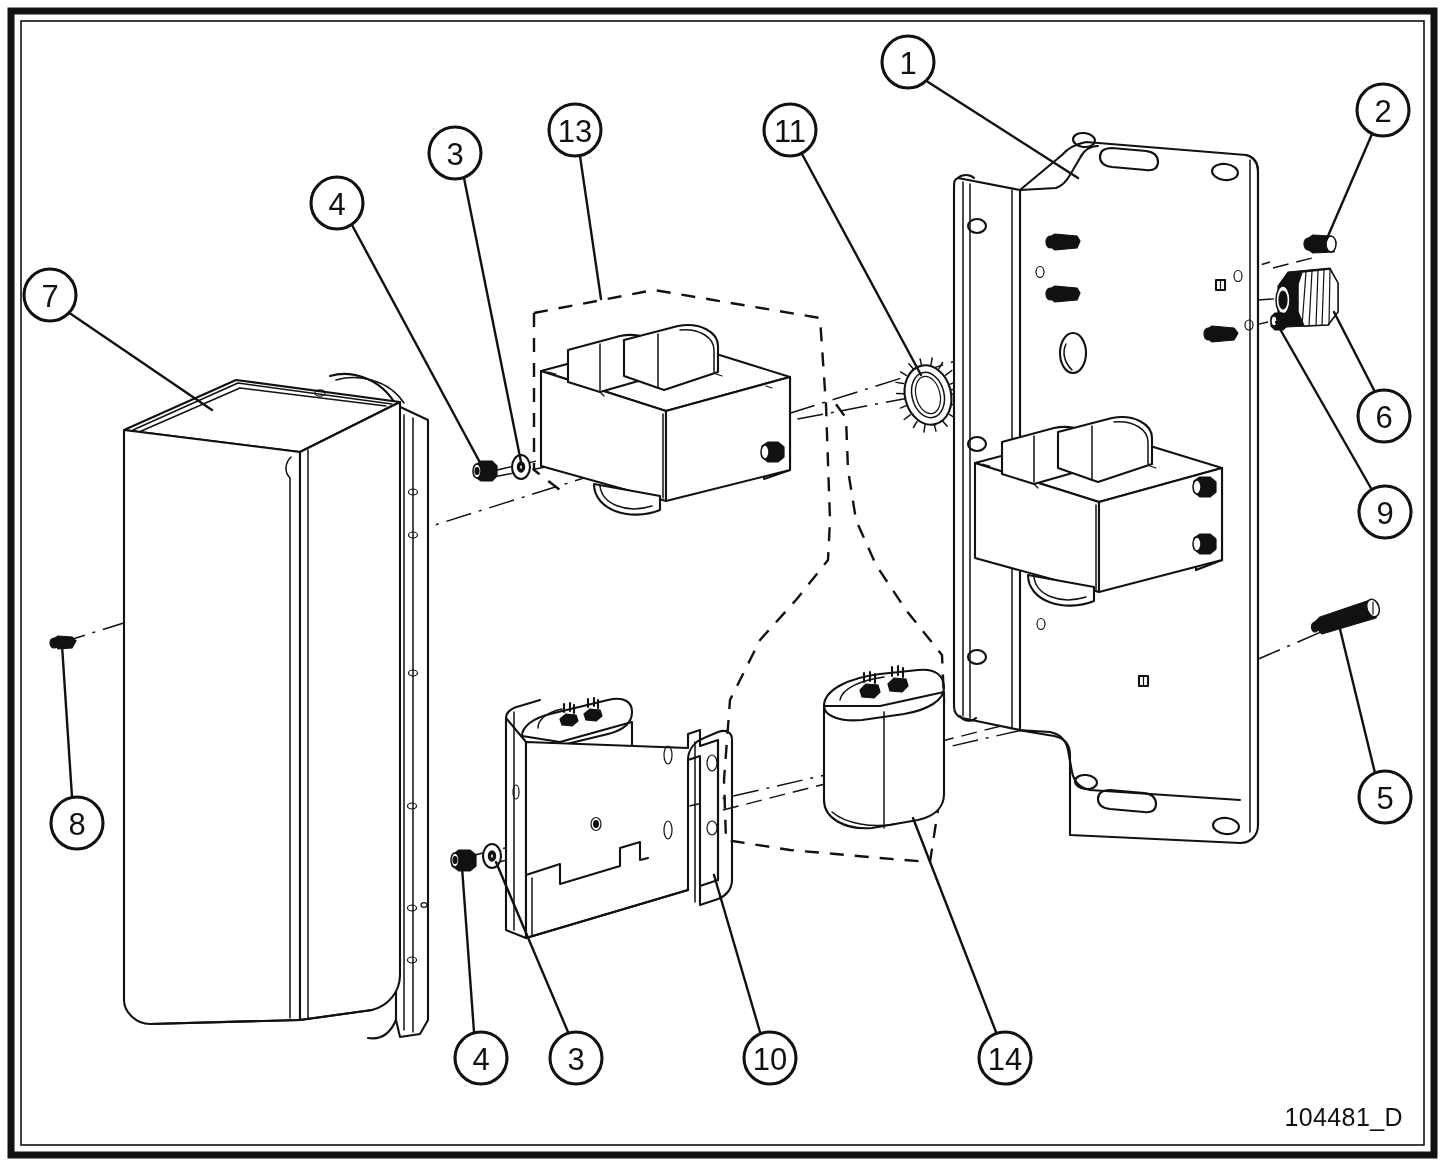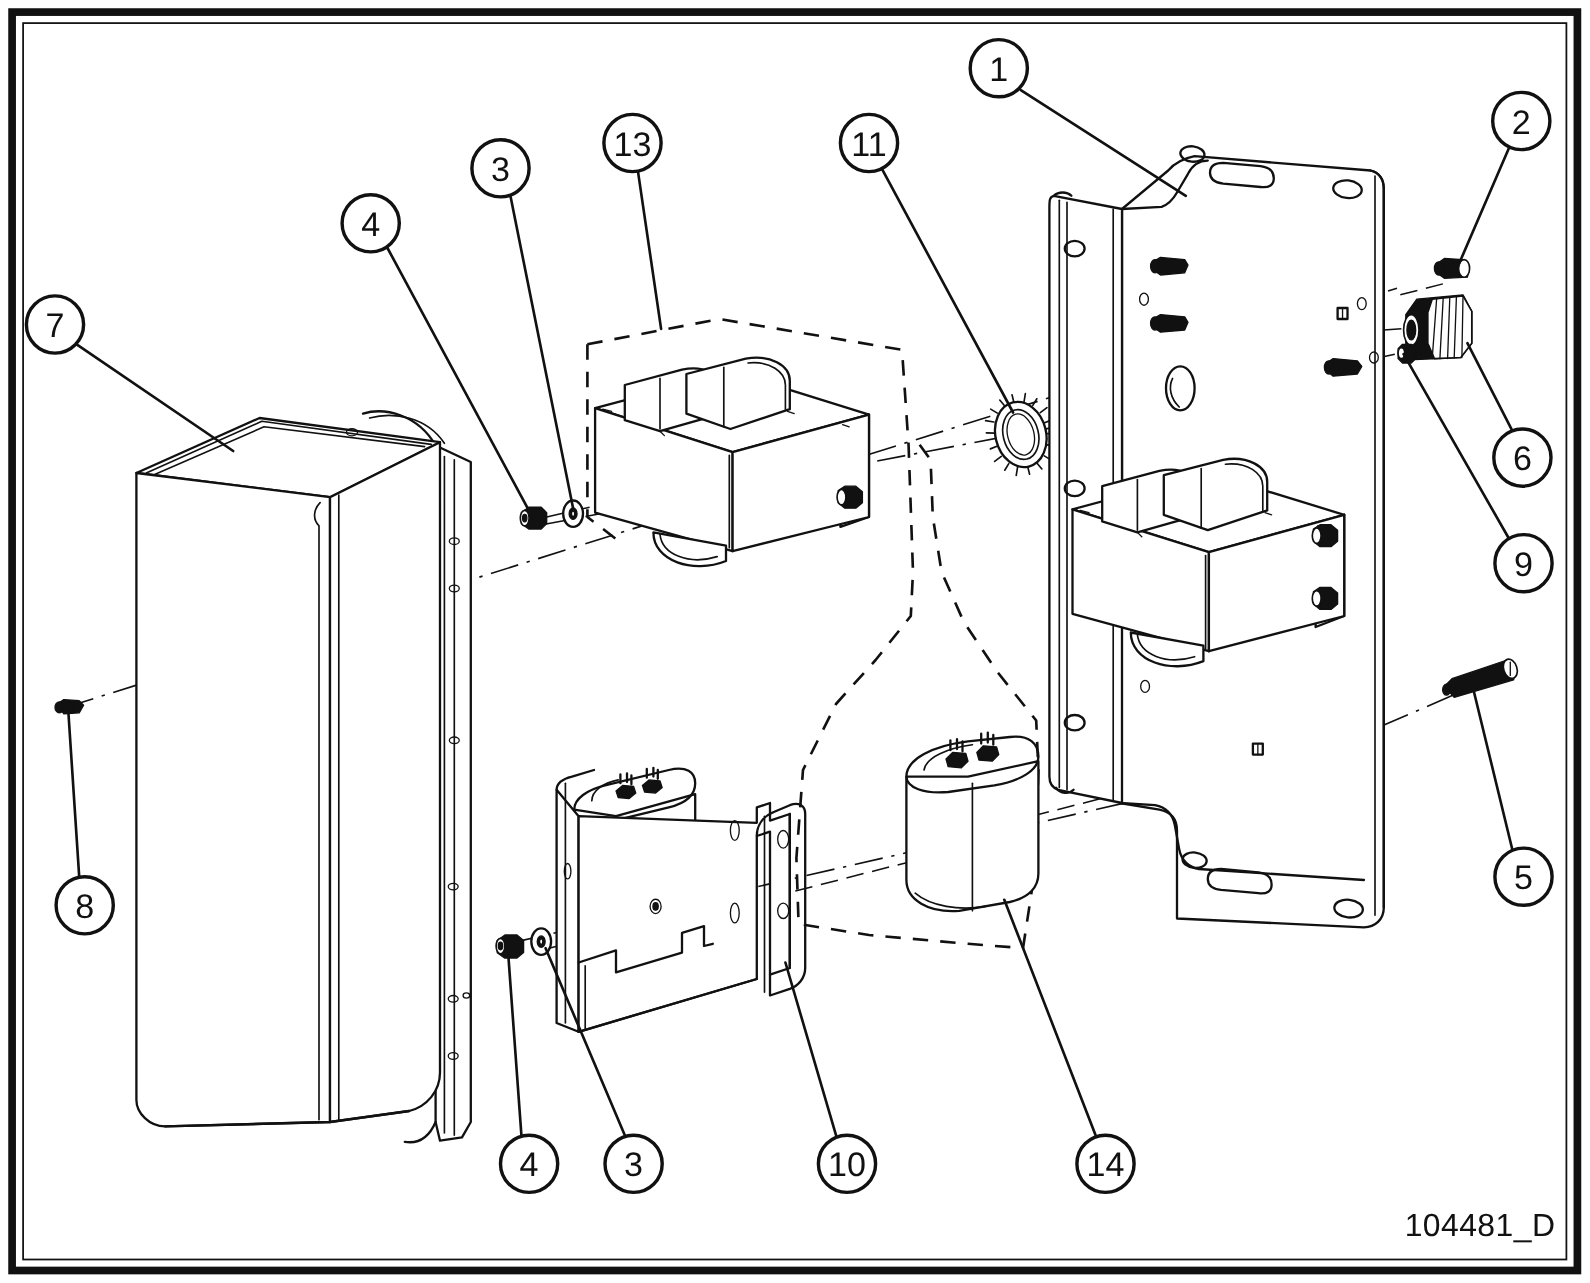--- a/index.html
+++ b/index.html
@@ -20,24 +20,24 @@
   }
   #drawing-svg {
     position: absolute;
     left: 0;
     top: 0;
     width: 1445px;
     height: 1166px;
   }
   .dwg-number {
     position: absolute;
-    right: 31px;
+    right: 42px;
     bottom: 34px;
     font-family: "Liberation Sans", sans-serif;
-    font-size: 29px;
+    font-size: 25px;
     color: #111111;
     letter-spacing: 0.4px;
     white-space: nowrap;
   }
   
   .ln   { fill: none; stroke: #111111; stroke-width: 2.1; stroke-linejoin: round; stroke-linecap: round; }
   .ln-t { fill: none; stroke: #111111; stroke-width: 1.5; stroke-linejoin: round; stroke-linecap: round; }
   .ln-h { fill: none; stroke: #111111; stroke-width: 1.2; stroke-linejoin: round; stroke-linecap: round; }
   .fillw { fill: #ffffff; stroke: #111111; stroke-width: 2.1; stroke-linejoin: round; stroke-linecap: round; }
   .fillw-t { fill: #ffffff; stroke: #111111; stroke-width: 1.5; stroke-linejoin: round; stroke-linecap: round; }

